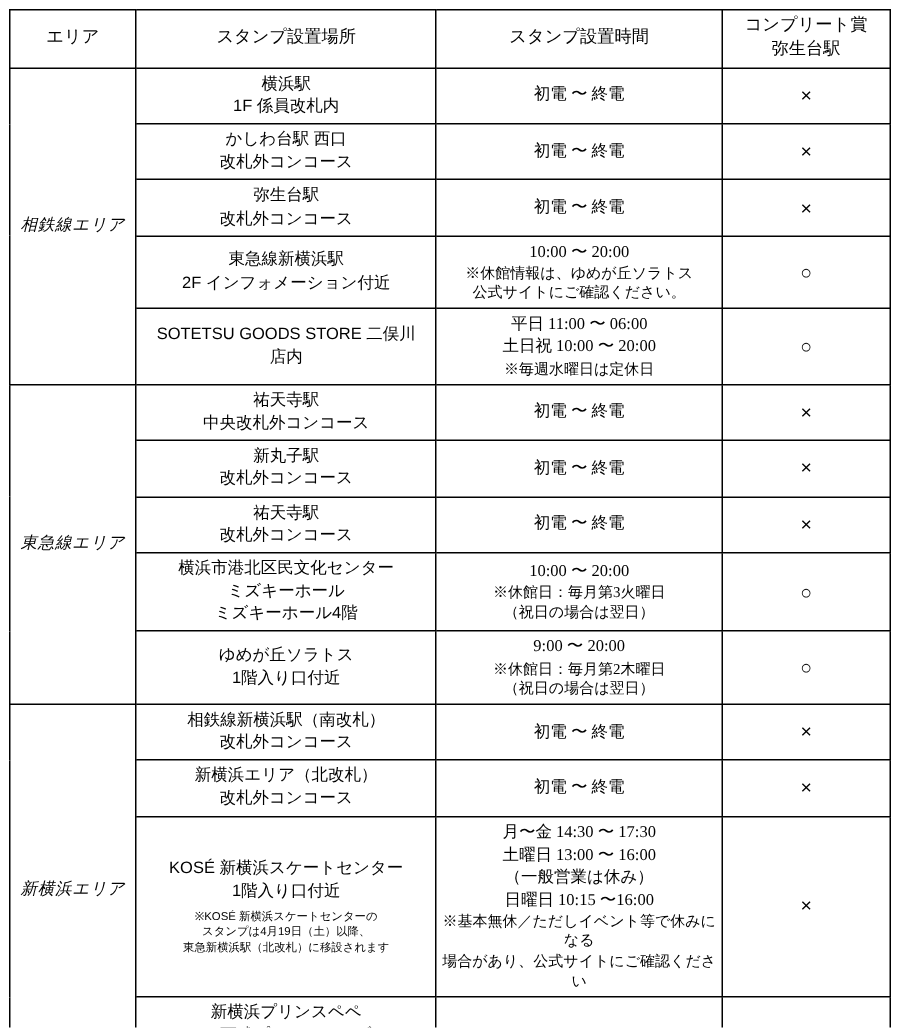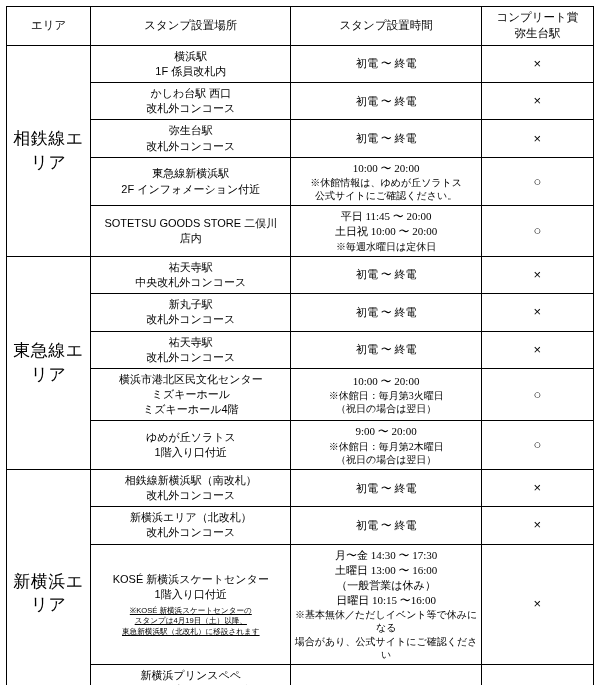--- a/index.html
+++ b/index.html
@@ -36,22 +36,23 @@
   thead th {
     height: 30px;
     font-size: 11.5px;
   }
   .col-area { width: 84px; }
   .col-place { width: 200px; }
   .col-time { width: 190px; }
   .col-prize { width: 112px; }
 
   .area-cell {
-    font-size: 17px;
+    font-size: 11px;
     letter-spacing: 0.5px;
+    font-style: italic;
   }
   .place-cell {
     font-size: 11px;
   }
   .time-cell {
     font-size: 11px;
     font-family: Liberation Serif, serif;
   }
   .prize-cell {
     font-size: 13px;
@@ -62,21 +63,20 @@
     line-height: 1.32;
     display: block;
   }
   .tiny {
     font-size: 7.6px;
     line-height: 1.35;
     display: block;
   }
   .note-block {
     margin-top: 4px;
-    text-decoration: underline;
   }
   .hdr-2line .ln { display: block; }
 </style>
 </head>
 <body>
 
 <div class="wrap">
   <table class="stamp-table">
     <colgroup>
       <col class="col-area">
@@ -138,21 +138,21 @@
             <span class="small">公式サイトにご確認ください。</span>
           </td>
           <td class="prize-cell">○</td>
         </tr>
         <tr>
           <td class="place-cell">
             <span class="ln">SOTETSU GOODS STORE 二俣川</span>
             <span class="ln">店内</span>
           </td>
           <td class="time-cell">
-            <span class="ln">平日 11:45 〜 20:00</span>
+            <span class="ln">平日 11:00 〜 06:00</span>
             <span class="ln">土日祝 10:00 〜 20:00</span>
             <span class="small">※毎週水曜日は定休日</span>
           </td>
           <td class="prize-cell">○</td>
         </tr>
         <tr>
           <td class="area-cell" rowspan="5">東急線エリア</td>
           <td class="place-cell">
             <span class="ln">祐天寺駅</span>
             <span class="ln">中央改札外コンコース</span>

